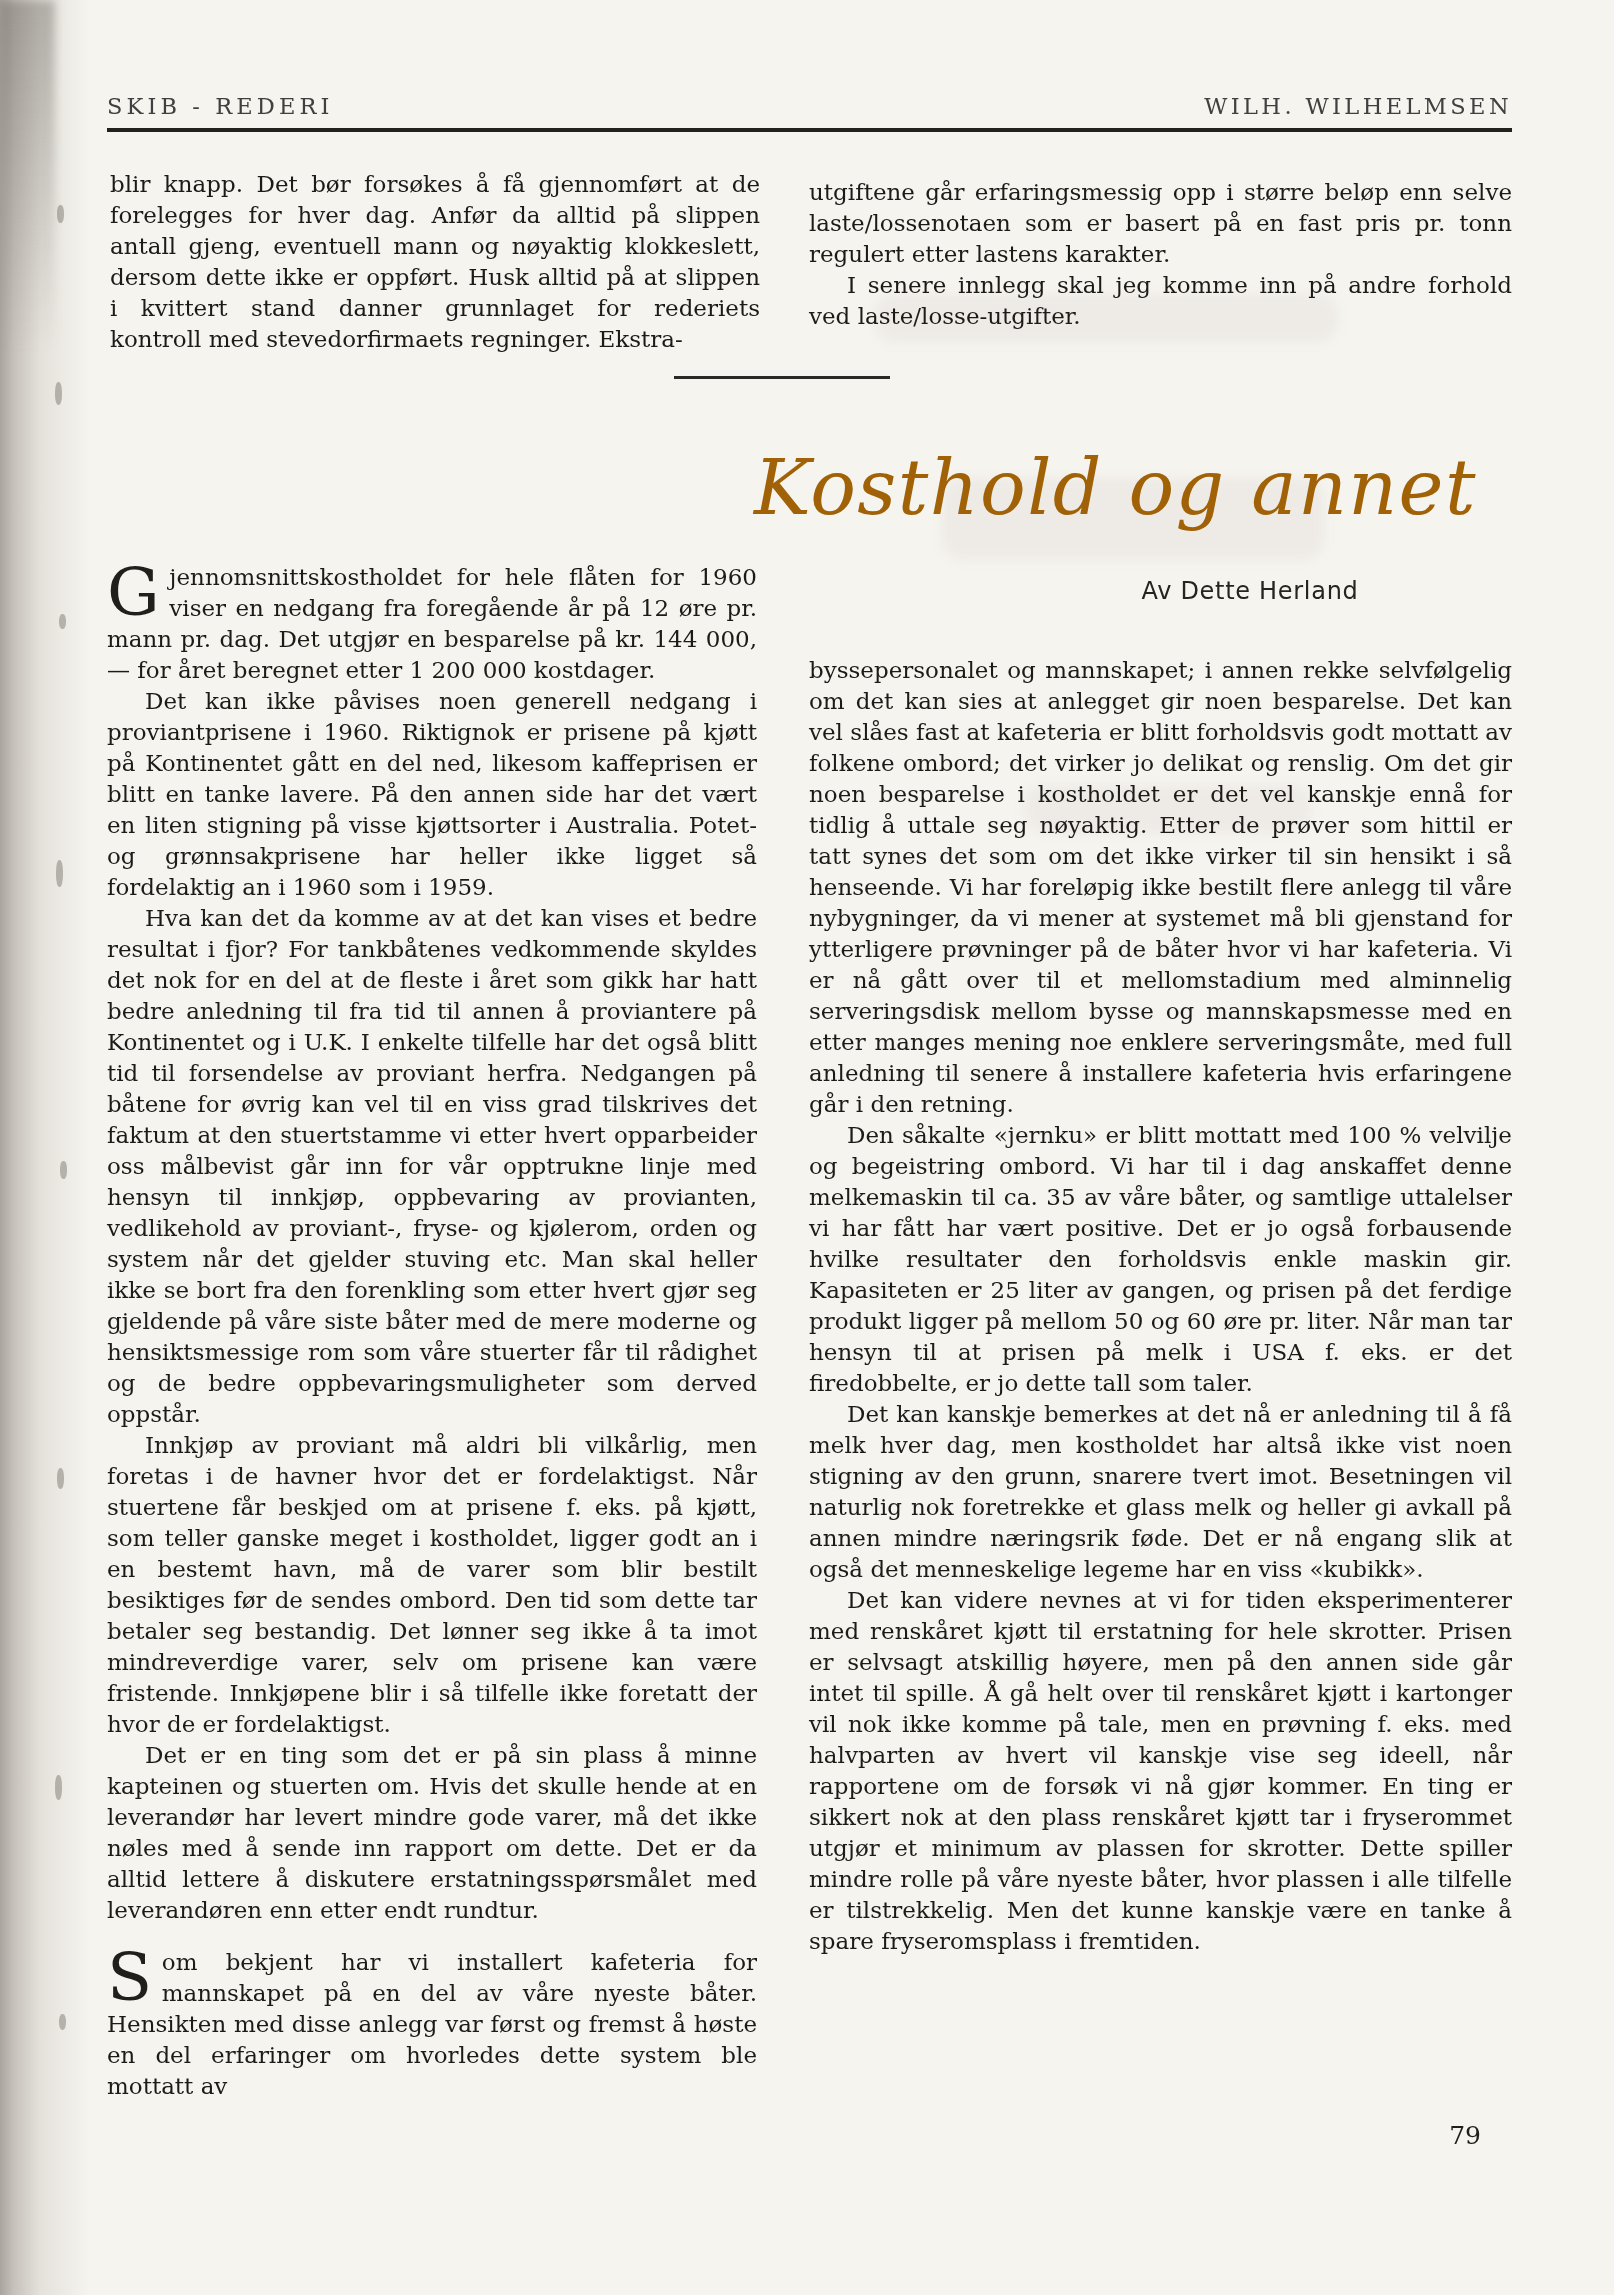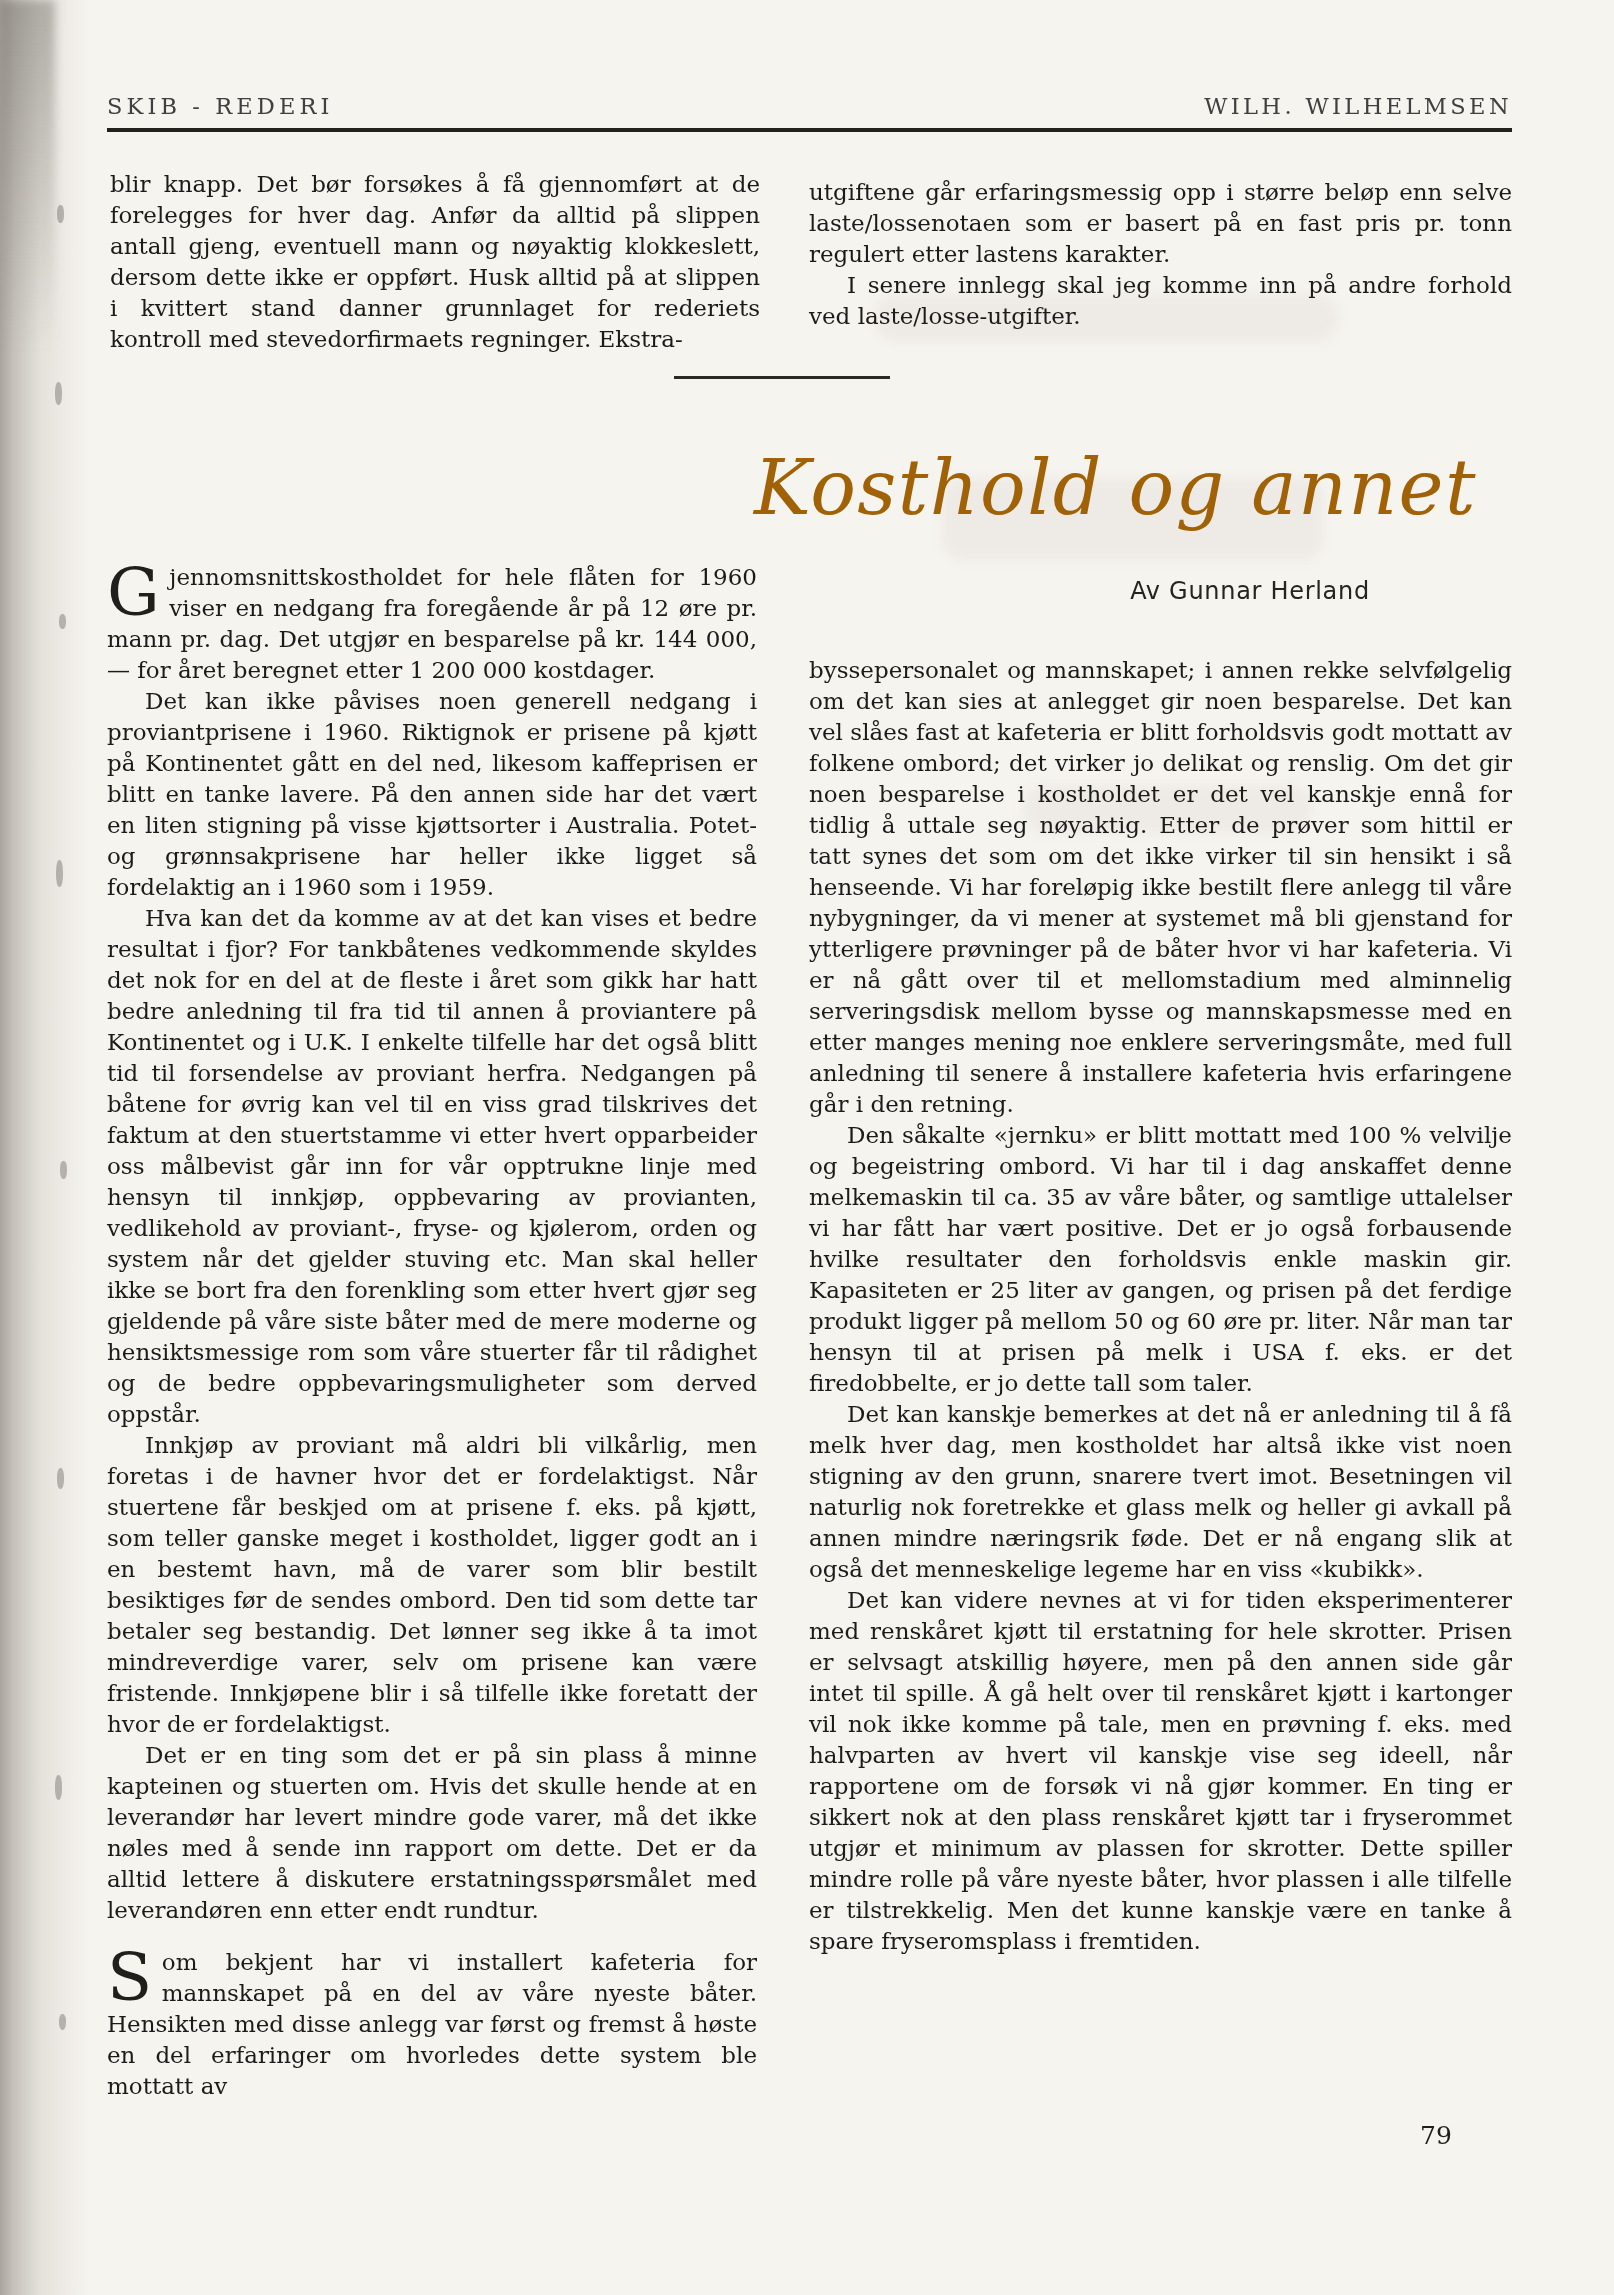--- a/index.html
+++ b/index.html
@@ -64,21 +64,21 @@
     font-style:italic;font-weight:400;font-size:76px;line-height:1.2;
     letter-spacing:1.4px;text-align:center;color:#a16207;white-space:nowrap;
   }
   .byline{
     position:absolute;left:1045px;top:577px;width:410px;
     font-family:"DejaVu Sans", sans-serif;font-size:24px;letter-spacing:0.7px;
     text-align:center;color:#26241f;
   }
   .pagenum{
     position:absolute;left:1420px;top:2121px;width:61px;
-    font-size:25px;color:#211f1b;
+    font-size:25px;text-align:right;color:#211f1b;
   }
 </style>
 </head>
 <body>
 
 <div class="page">
 
   <div class="scan-edge"></div>
   <div class="scan-corner"></div>
   <div class="mark" style="left:57px;top:205px;"></div>
@@ -97,21 +97,21 @@
   <div class="hdr hdr-right">WILH. WILHELMSEN</div>
   <div class="rule"></div>
 
   <div class="col lc-top">
     <p class="para">blir knapp. Det bør forsøkes å få gjennomført at de forelegges for hver dag. Anfør da alltid på slippen antall gjeng, eventuell mann og nøyaktig klokkeslett, dersom dette ikke er oppført. Husk alltid på at slippen i kvittert stand danner grunnlaget for rederiets kontroll med stevedorfirmaets regninger. Ekstra-</p>
   </div>
 
   <div class="divider"></div>
 
   <h1 class="title">Kosthold og annet</h1>
-  <div class="byline">Av Gunnar Herland</div>
+  <div class="byline">Av Dette Herland</div>
 
   <div class="col lc-body">
     <p class="para"><span class="dropcap">G</span><span>jennomsnittskostholdet for hele flåten for 1960 viser en nedgang fra foregående år på 12 øre pr. mann pr. dag. Det utgjør en besparelse på kr. 144 000,— for året beregnet etter 1 200 000 kostdager.</span></p>
     <p class="para indent">Det kan ikke påvises noen generell nedgang i proviantprisene i 1960. Riktignok er prisene på kjøtt på Kontinentet gått en del ned, likesom kaffeprisen er blitt en tanke lavere. På den annen side har det vært en liten stigning på visse kjøttsorter i Australia. Potet- og grønnsakprisene har heller ikke ligget så fordelaktig an i 1960 som i 1959.</p>
     <p class="para indent">Hva kan det da komme av at det kan vises et bedre resultat i fjor? For tankbåtenes vedkommende skyldes det nok for en del at de fleste i året som gikk har hatt bedre anledning til fra tid til annen å proviantere på Kontinentet og i U.K. I enkelte tilfelle har det også blitt tid til forsendelse av proviant herfra. Nedgangen på båtene for øvrig kan vel til en viss grad tilskrives det faktum at den stuertstamme vi etter hvert opparbeider oss målbevist går inn for vår opptrukne linje med hensyn til innkjøp, oppbevaring av provianten, vedlikehold av proviant-, fryse- og kjølerom, orden og system når det gjelder stuving etc. Man skal heller ikke se bort fra den forenkling som etter hvert gjør seg gjeldende på våre siste båter med de mere moderne og hensiktsmessige rom som våre stuerter får til rådighet og de bedre oppbevaringsmuligheter som derved oppstår.</p>
     <p class="para indent">Innkjøp av proviant må aldri bli vilkårlig, men foretas i de havner hvor det er fordelaktigst. Når stuertene får beskjed om at prisene f. eks. på kjøtt, som teller ganske meget i kostholdet, ligger godt an i en bestemt havn, må de varer som blir bestilt besiktiges før de sendes ombord. Den tid som dette tar betaler seg bestandig. Det lønner seg ikke å ta imot mindreverdige varer, selv om prisene kan være fristende. Innkjøpene blir i så tilfelle ikke foretatt der hvor de er fordelaktigst.</p>
     <p class="para indent">Det er en ting som det er på sin plass å minne kapteinen og stuerten om. Hvis det skulle hende at en leverandør har levert mindre gode varer, må det ikke nøles med å sende inn rapport om dette. Det er da alltid lettere å diskutere erstatningsspørsmålet med leverandøren enn etter endt rundtur.</p>
     <p class="para sect-gap"><span class="dropcap">S</span><span>om bekjent har vi installert kafeteria for mannskapet på en del av våre nyeste båter. Hensikten med disse anlegg var først og fremst å høste en del erfaringer om hvorledes dette system ble mottatt av</span></p>
   </div>
 

